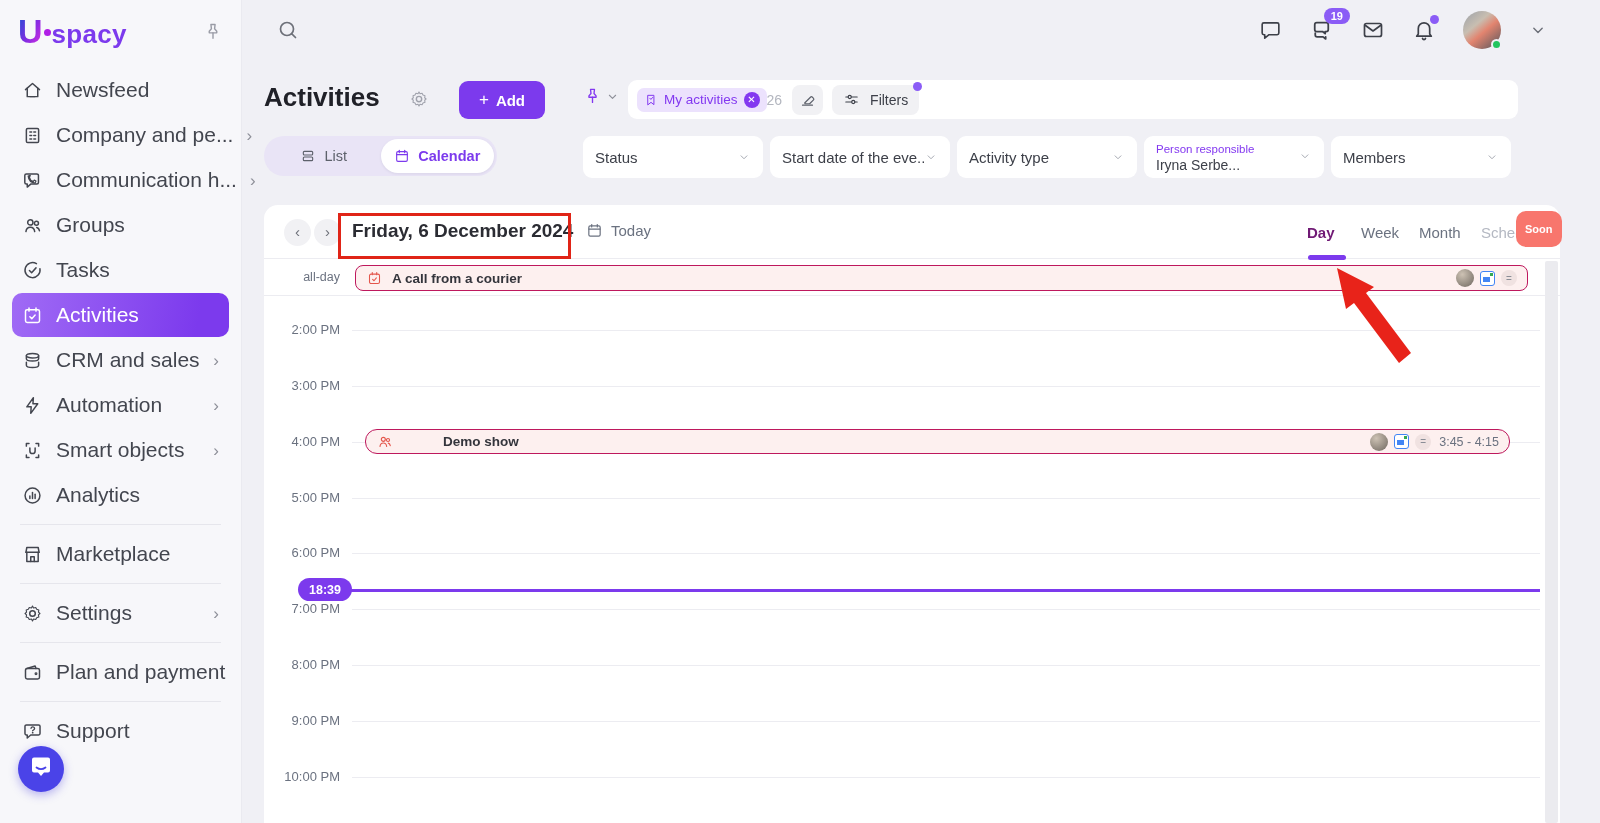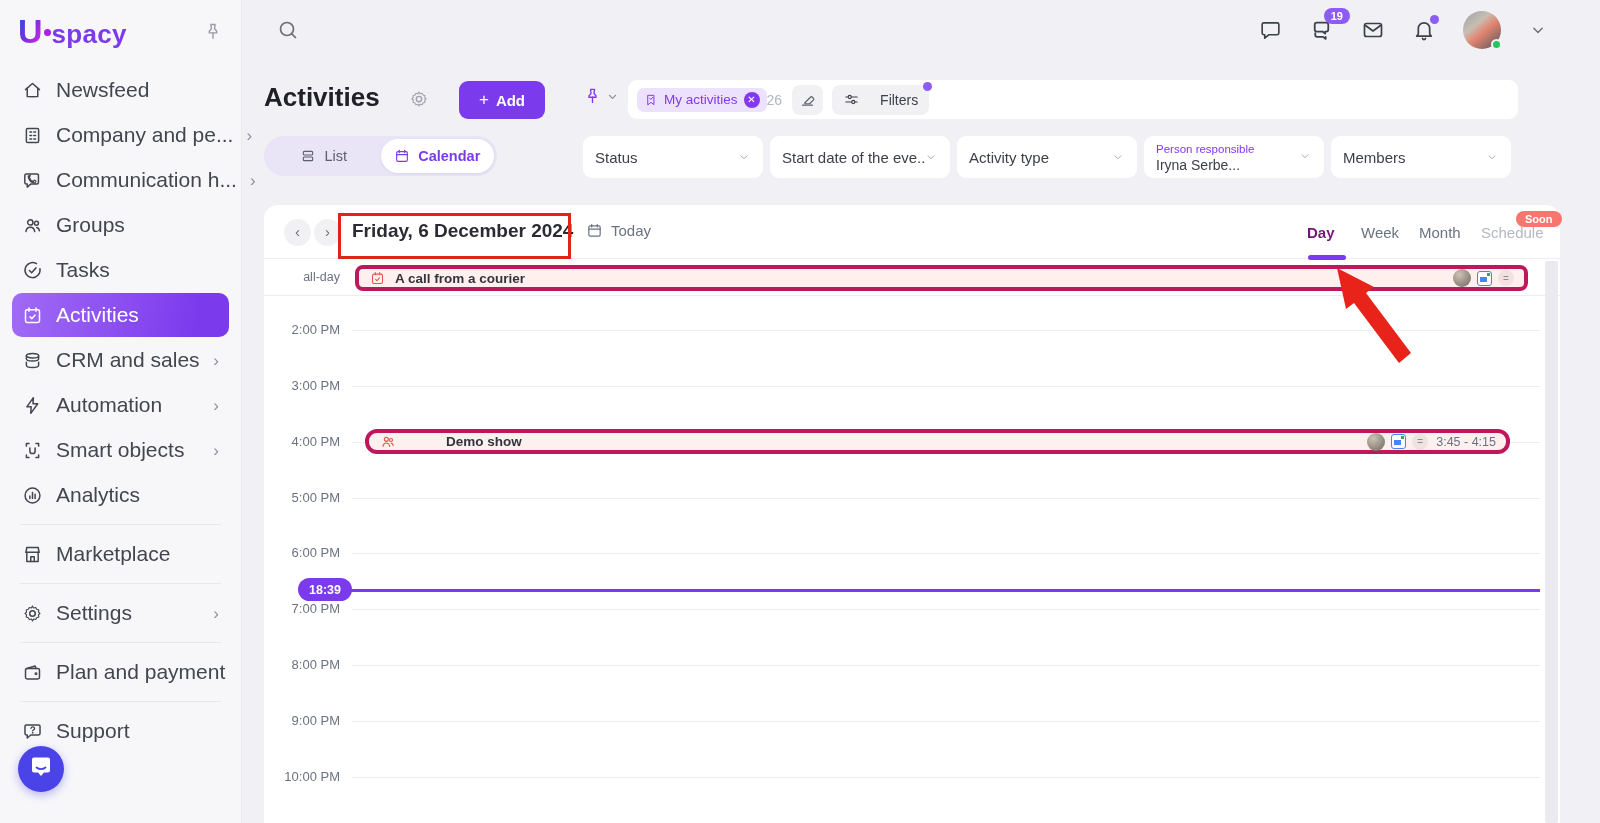--- a/index.html
+++ b/index.html
@@ -44,21 +44,21 @@
   .add-btn { position:absolute; left:217px; top:21px; width:86px; height:38px; background:#7c3aed; border:none; border-radius:9px; color:#fff; font-size:15px; font-weight:600; display:flex; align-items:center; justify-content:center; gap:7px; cursor:pointer; font-family:inherit; }
   .add-plus { font-size:17px; font-weight:500; }
 
   .pin-drop { position:absolute; left:341px; top:27px; display:flex; align-items:center; gap:3px; cursor:pointer; }
   .searchbar { position:absolute; left:386px; top:20px; width:890px; height:39px; background:#fff; border-radius:9px; display:flex; align-items:center; padding:0 9px; }
   .chip { display:flex; align-items:center; gap:6px; background:#ece2fd; color:#8338f0; border-radius:7px; padding:4px 7px; font-size:13.5px; cursor:pointer; }
   .chip-x { width:16px; height:16px; border-radius:50%; background:#8338f0; color:#fff; font-size:10px; display:flex; align-items:center; justify-content:center; cursor:pointer; }
   .search-ph { margin-left:11px; font-size:15px; color:#9ba0ab; flex:1 1 auto; cursor:text; }
   .count { font-size:14px; color:#b3b6bf; margin-right:10px; }
   .sq-btn { width:31px; height:30px; background:#f1f1f4; border:none; border-radius:8px; color:#5d616b; display:flex; align-items:center; justify-content:center; cursor:pointer; margin-right:9px; }
-  .filters-btn { position:relative; height:30px; background:#f1f1f4; border:none; border-radius:8px; color:#3d4049; font-size:14px; font-family:inherit; display:flex; align-items:center; gap:20px; padding:0 11px; cursor:pointer; }
+  .filters-btn { position:relative; height:30px; background:#f1f1f4; border:none; border-radius:8px; color:#3d4049; font-size:14px; font-family:inherit; display:flex; align-items:center; gap:10px; padding:0 11px; cursor:pointer; }
   .filters-dot { position:absolute; top:-3px; right:-3px; width:9px; height:9px; border-radius:50%; background:#8b5cf6; }
 
   .seg { position:absolute; left:22px; top:76px; width:233px; height:40px; background:#e9e4f6; border-radius:20px; display:flex; padding:3px; }
   .seg-opt { flex:1; display:flex; align-items:center; justify-content:center; gap:8px; font-size:14.5px; color:#5d616b; border-radius:17px; cursor:pointer; }
   .seg-opt.active { background:#fff; color:#7c3aed; font-weight:600; box-shadow:0 1px 3px rgba(30,30,60,.08); }
 
   .drop { position:absolute; top:76px; width:180px; height:42px; background:#fff; border-radius:9px; display:flex; align-items:center; padding:0 12px; font-size:15px; color:#3d4049; cursor:pointer; }
   .drop .dchev { margin-left:auto; color:#a5a8b1; }
   .drop-2l { flex-direction:column; align-items:flex-start; justify-content:center; padding-top:3px; }
   .drop-2l .dl1 { font-size:11.5px; color:#8338f0; line-height:1.2; }
@@ -69,25 +69,25 @@
   .card { position:absolute; left:22px; top:145px; width:1296px; height:618px; background:#fff; border-radius:14px 14px 0 0; }
   .cal-head { position:absolute; left:0; top:0; width:100%; height:54px; border-bottom:1px solid #ececf1; }
   .nav-circle { position:absolute; top:14px; width:27px; height:27px; border-radius:50%; background:#f1f1f4; border:none; color:#6d7079; font-size:15px; display:flex; align-items:center; justify-content:center; cursor:pointer; padding-bottom:2px; }
   .cal-date { position:absolute; left:88px; top:15px; font-size:19px; font-weight:600; color:#2b2c33; }
   .today-wrap { position:absolute; left:322px; top:17px; display:flex; align-items:center; gap:8px; color:#6b7280; cursor:pointer; }
   .today-lbl { font-size:15px; }
   .cal-tab { position:absolute; top:19px; font-size:15px; color:#6b7280; cursor:pointer; }
   .cal-tab.active { color:#701a75; font-weight:600; }
   .cal-tab.disabled { color:#b4b8c2; }
   .tab-underline { position:absolute; left:1044px; top:50px; width:38px; height:5px; border-radius:3px; background:#7c3aed; }
-  .soon-badge { position:absolute; left:1252px; top:6px; background:#f8766d; color:#fff; font-size:11px; font-weight:700; border-radius:10px; padding:2px 9px; }
+  .soon-badge { position:absolute; left:1252px; top:6px; background:#f8766d; color:#fff; font-size:11px; font-weight:700; border-radius:10px; padding:12px 9px; }
 
   .allday-row { position:absolute; left:0; top:54px; width:100%; height:37px; border-bottom:1px solid #ececf1; }
   .allday-lbl { position:absolute; left:6px; top:11px; width:70px; text-align:right; font-size:12.5px; color:#6b7280; }
-  .event-bar { position:absolute; display:flex; align-items:center; background:#fdf0ef; border:4px solid #be185d; border-radius:8px; cursor:pointer;text-align:right; }
+  .event-bar { position:absolute; display:flex; align-items:center; background:#fdf0ef; border:1px solid #be185d; border-radius:8px; cursor:pointer;text-align:right; }
   .event-bar .ev-ic { color:#e4564c; margin:0 10px 0 11px; display:flex; }
   .ev-title { font-size:13.5px; font-weight:600; color:#34353c; }
   .ev-right { margin-left:auto; display:flex; align-items:center; gap:6px; padding-right:10px; }
   .avatar-sm { width:18px; height:18px; border-radius:50%; background:radial-gradient(circle at 35% 30%,#cdc2b4,#6e675f); }
   .calapp { width:15px; height:15px; border-radius:3px; background:#fff; border:1.5px solid #4285f4; position:relative; }
   .calapp:before { content:""; position:absolute; left:2px; top:5px; width:7px; height:5px; background:#4285f4; }
   .calapp:after { content:""; position:absolute; right:1px; top:1px; width:3px; height:3px; background:#34a853; }
   .eq-circle { width:16px; height:16px; border-radius:50%; background:rgba(90,60,60,.08); color:#8a8d96; font-size:10px; display:flex; align-items:center; justify-content:center; }
   .ev-time { font-size:12.5px; color:#6b7280; margin-left:2px; }
 

